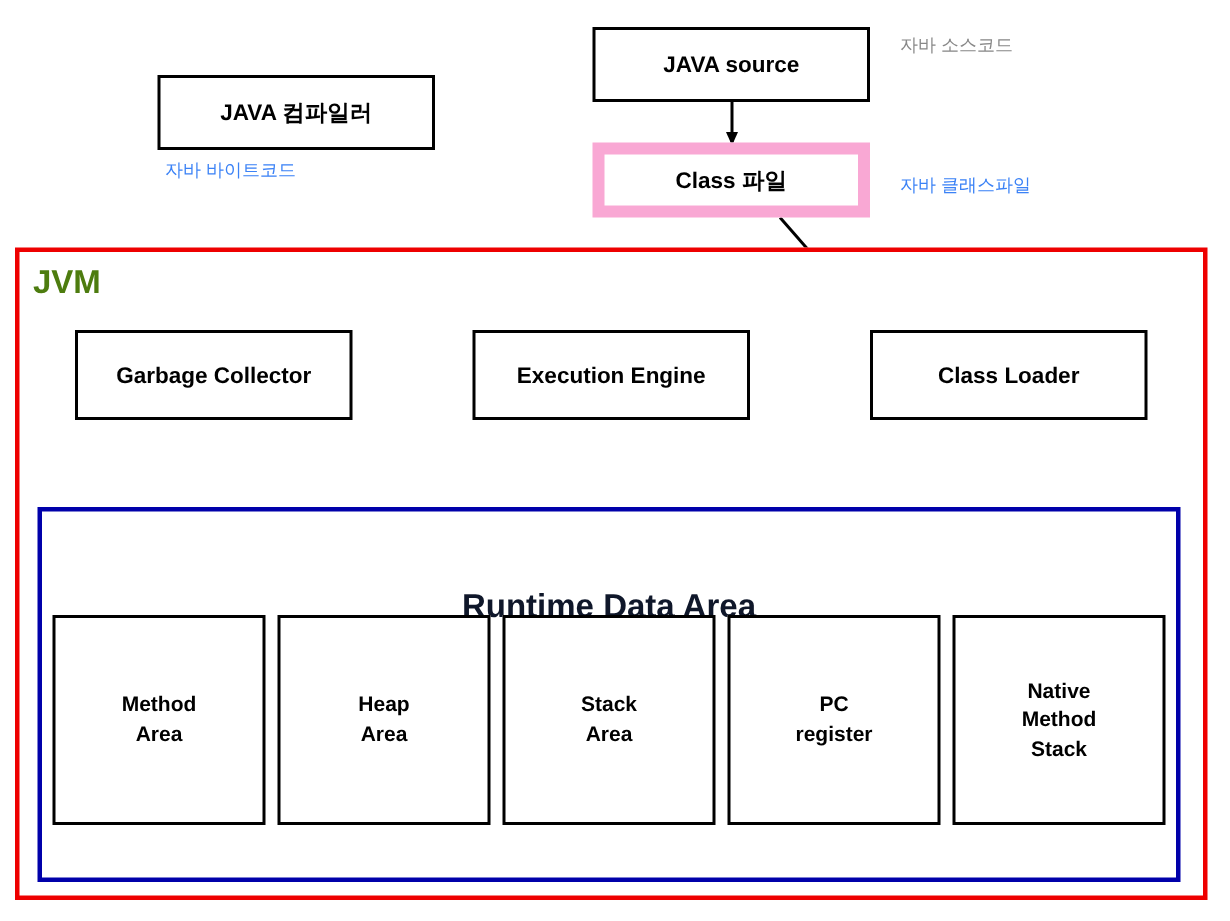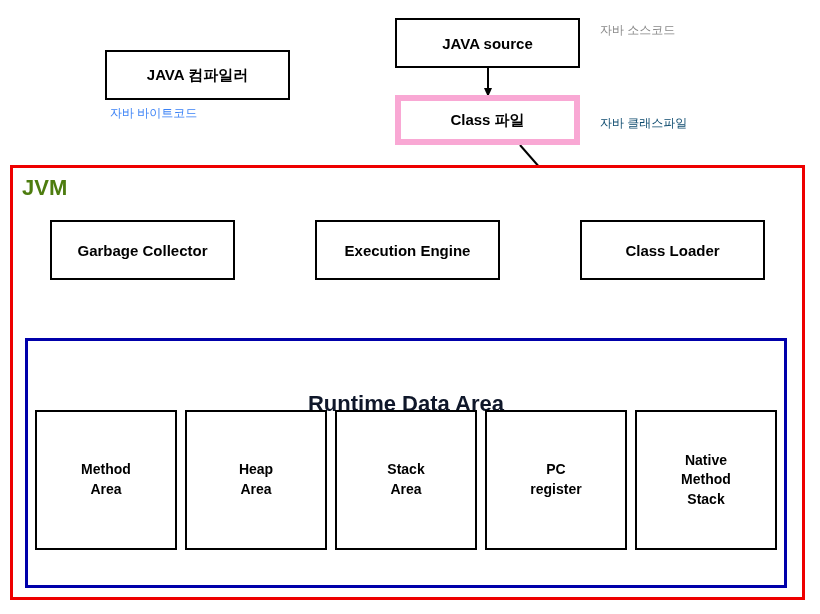--- a/index.html
+++ b/index.html
@@ -48,21 +48,21 @@
       font-size: 15px;
       font-weight: bold;
     }
 
     .class-file-box {
       position: absolute;
       top: 95px;
       left: 395px;
       width: 185px;
       height: 50px;
-      border: 6px solid #f9a8d4;
+      border: 8px solid #f9a8d4;
       display: flex;
       align-items: center;
       justify-content: center;
       background: #fff;
       font-size: 15px;
       font-weight: bold;
     }
 
     .label-java-source {
       position: absolute;
@@ -78,21 +78,21 @@
       left: 110px;
       font-size: 12px;
       color: #3b82f6;
     }
 
     .label-class-file {
       position: absolute;
       top: 115px;
       left: 600px;
       font-size: 12px;
-      color: #0c4a6e;
+      color: #3b82f6;
     }
 
     
     .jvm-box {
       position: absolute;
       top: 165px;
       left: 10px;
       width: 795px;
       height: 435px;
       border: 3px solid #e00;

